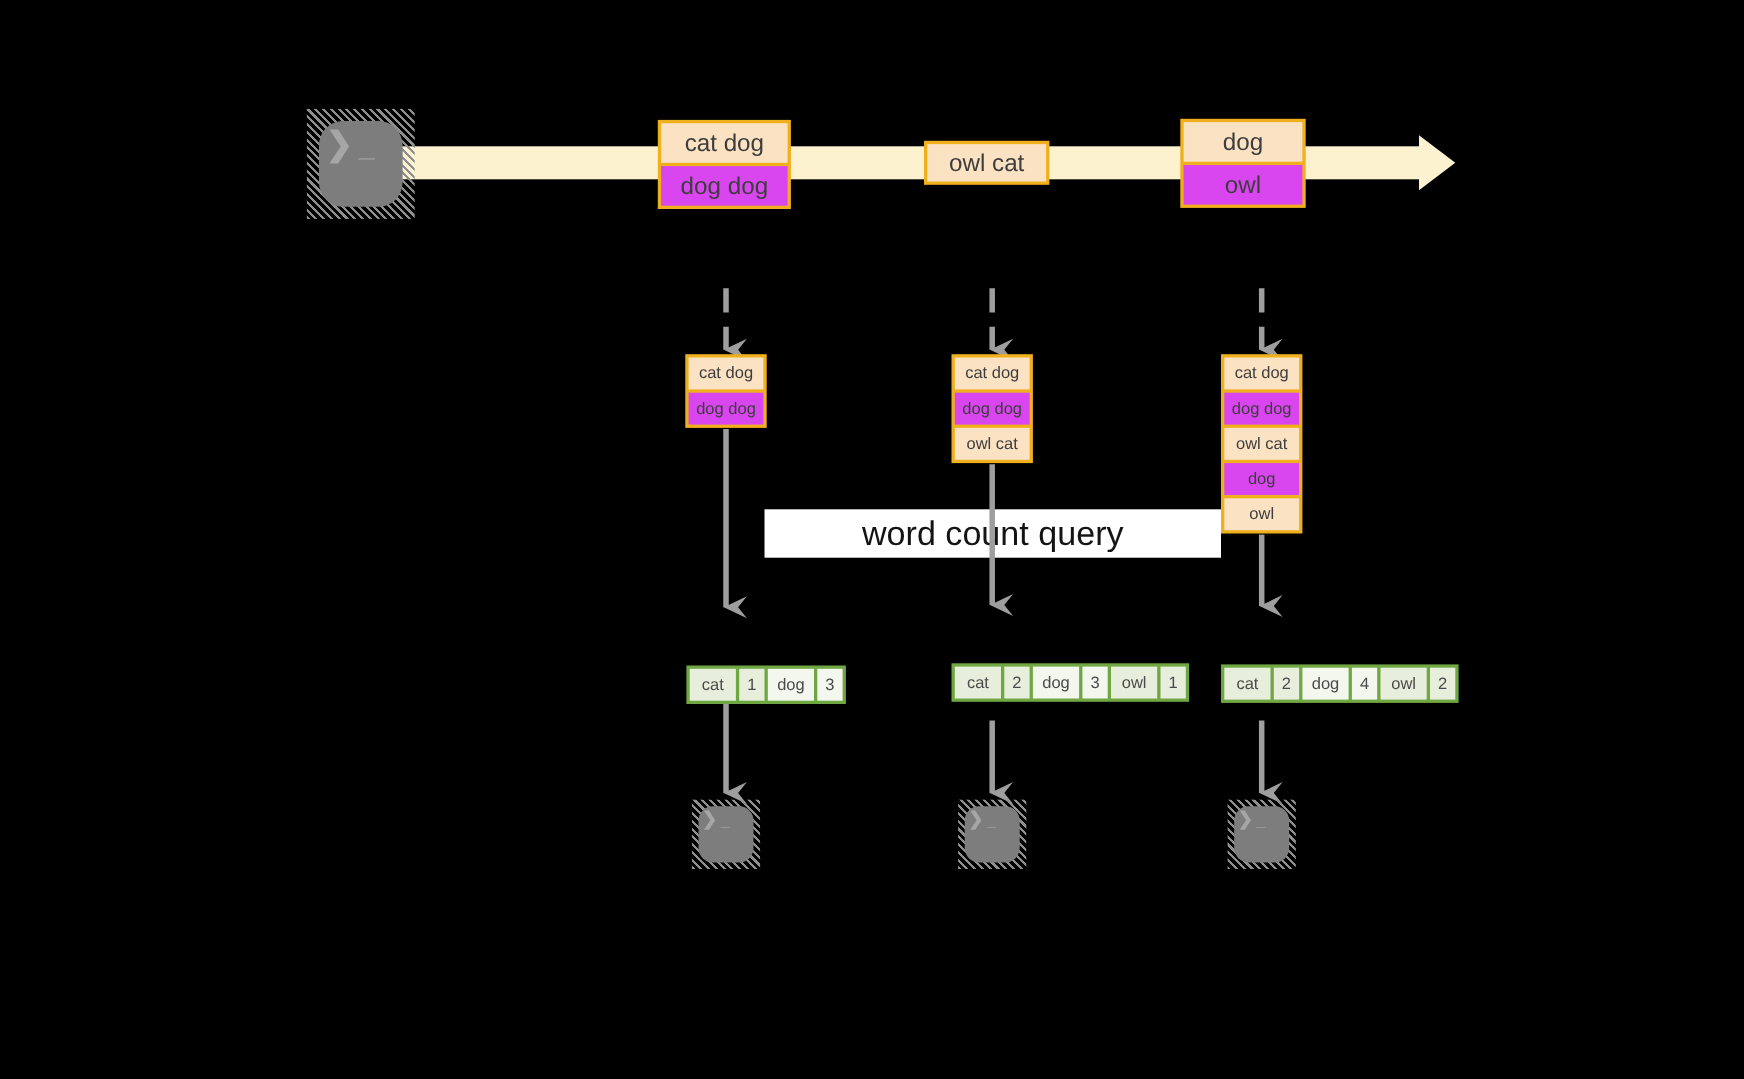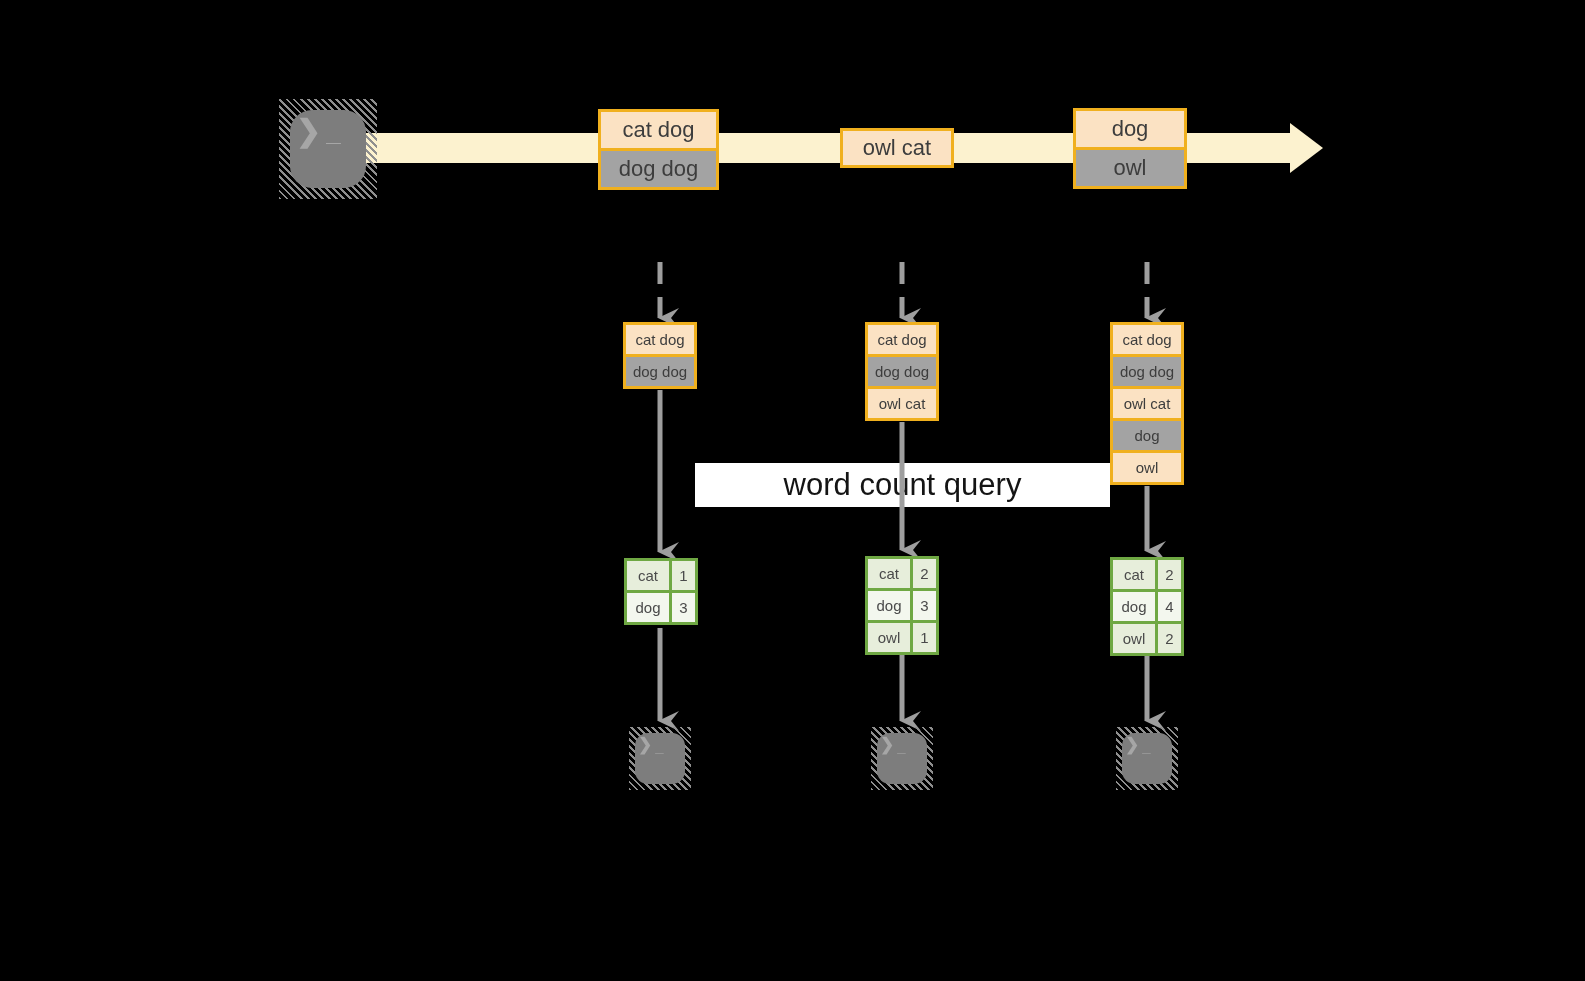--- a/index.html
+++ b/index.html
@@ -8,30 +8,30 @@
 
   
   .band{position:absolute;left:360px;top:133px;width:930px;height:30px;background:#fcf2cf;z-index:1;}
   .band-head{position:absolute;left:1290px;top:123px;width:0;height:0;z-index:1;
              border-top:25px solid transparent;border-bottom:25px solid transparent;
              border-left:33px solid #fcf2cf;}
 
   
   .obox{position:absolute;display:flex;flex-direction:column;gap:3px;background:#f0b01e;
         padding:3px;z-index:5;box-sizing:border-box;}
-  .obox .cell{display:flex;align-items:center;justify-content:center;background:#a3a3a3;
+  .obox .cell{display:flex;align-items:center;justify-content:center;background:#d946ef;
               color:#3d3d3d;}
   .obox .cell:nth-child(odd){background:#fbe2c3;}
   .ebox .cell{width:115px;height:36px;font-size:22px;}
   .ebox-b .cell{width:108px;height:34px;font-size:22px;}
   .sbox .cell{width:68px;height:29px;font-size:15px;}
 
   
-  .gtable{position:absolute;display:flex;flex-direction:column;gap:3px;background:#6fa843;
-          padding:3px;z-index:5;box-sizing:border-box;}
+  .gtable{position:absolute;display:flex;flex-direction:row;gap:3px;background:#6fa843;
+          padding:3px;z-index:5;box-sizing:border-box;margin-top:47px;}
   .grow{display:flex;gap:3px;}
   .gcell{display:flex;align-items:center;justify-content:center;height:29px;font-size:15px;
          color:#4a4a4a;background:#f3f7ee;}
   .grow:nth-child(odd) .gcell{background:#e7eedb;}
   .gcell.w{width:42px;} .gcell.c{width:23px;}
 
   
   .term{position:absolute;z-index:5;
         background:repeating-linear-gradient(45deg,#8f8f8f 0 2px,transparent 2px 5px);}
   .term .inner{position:absolute;background:#7d7d7d;}

